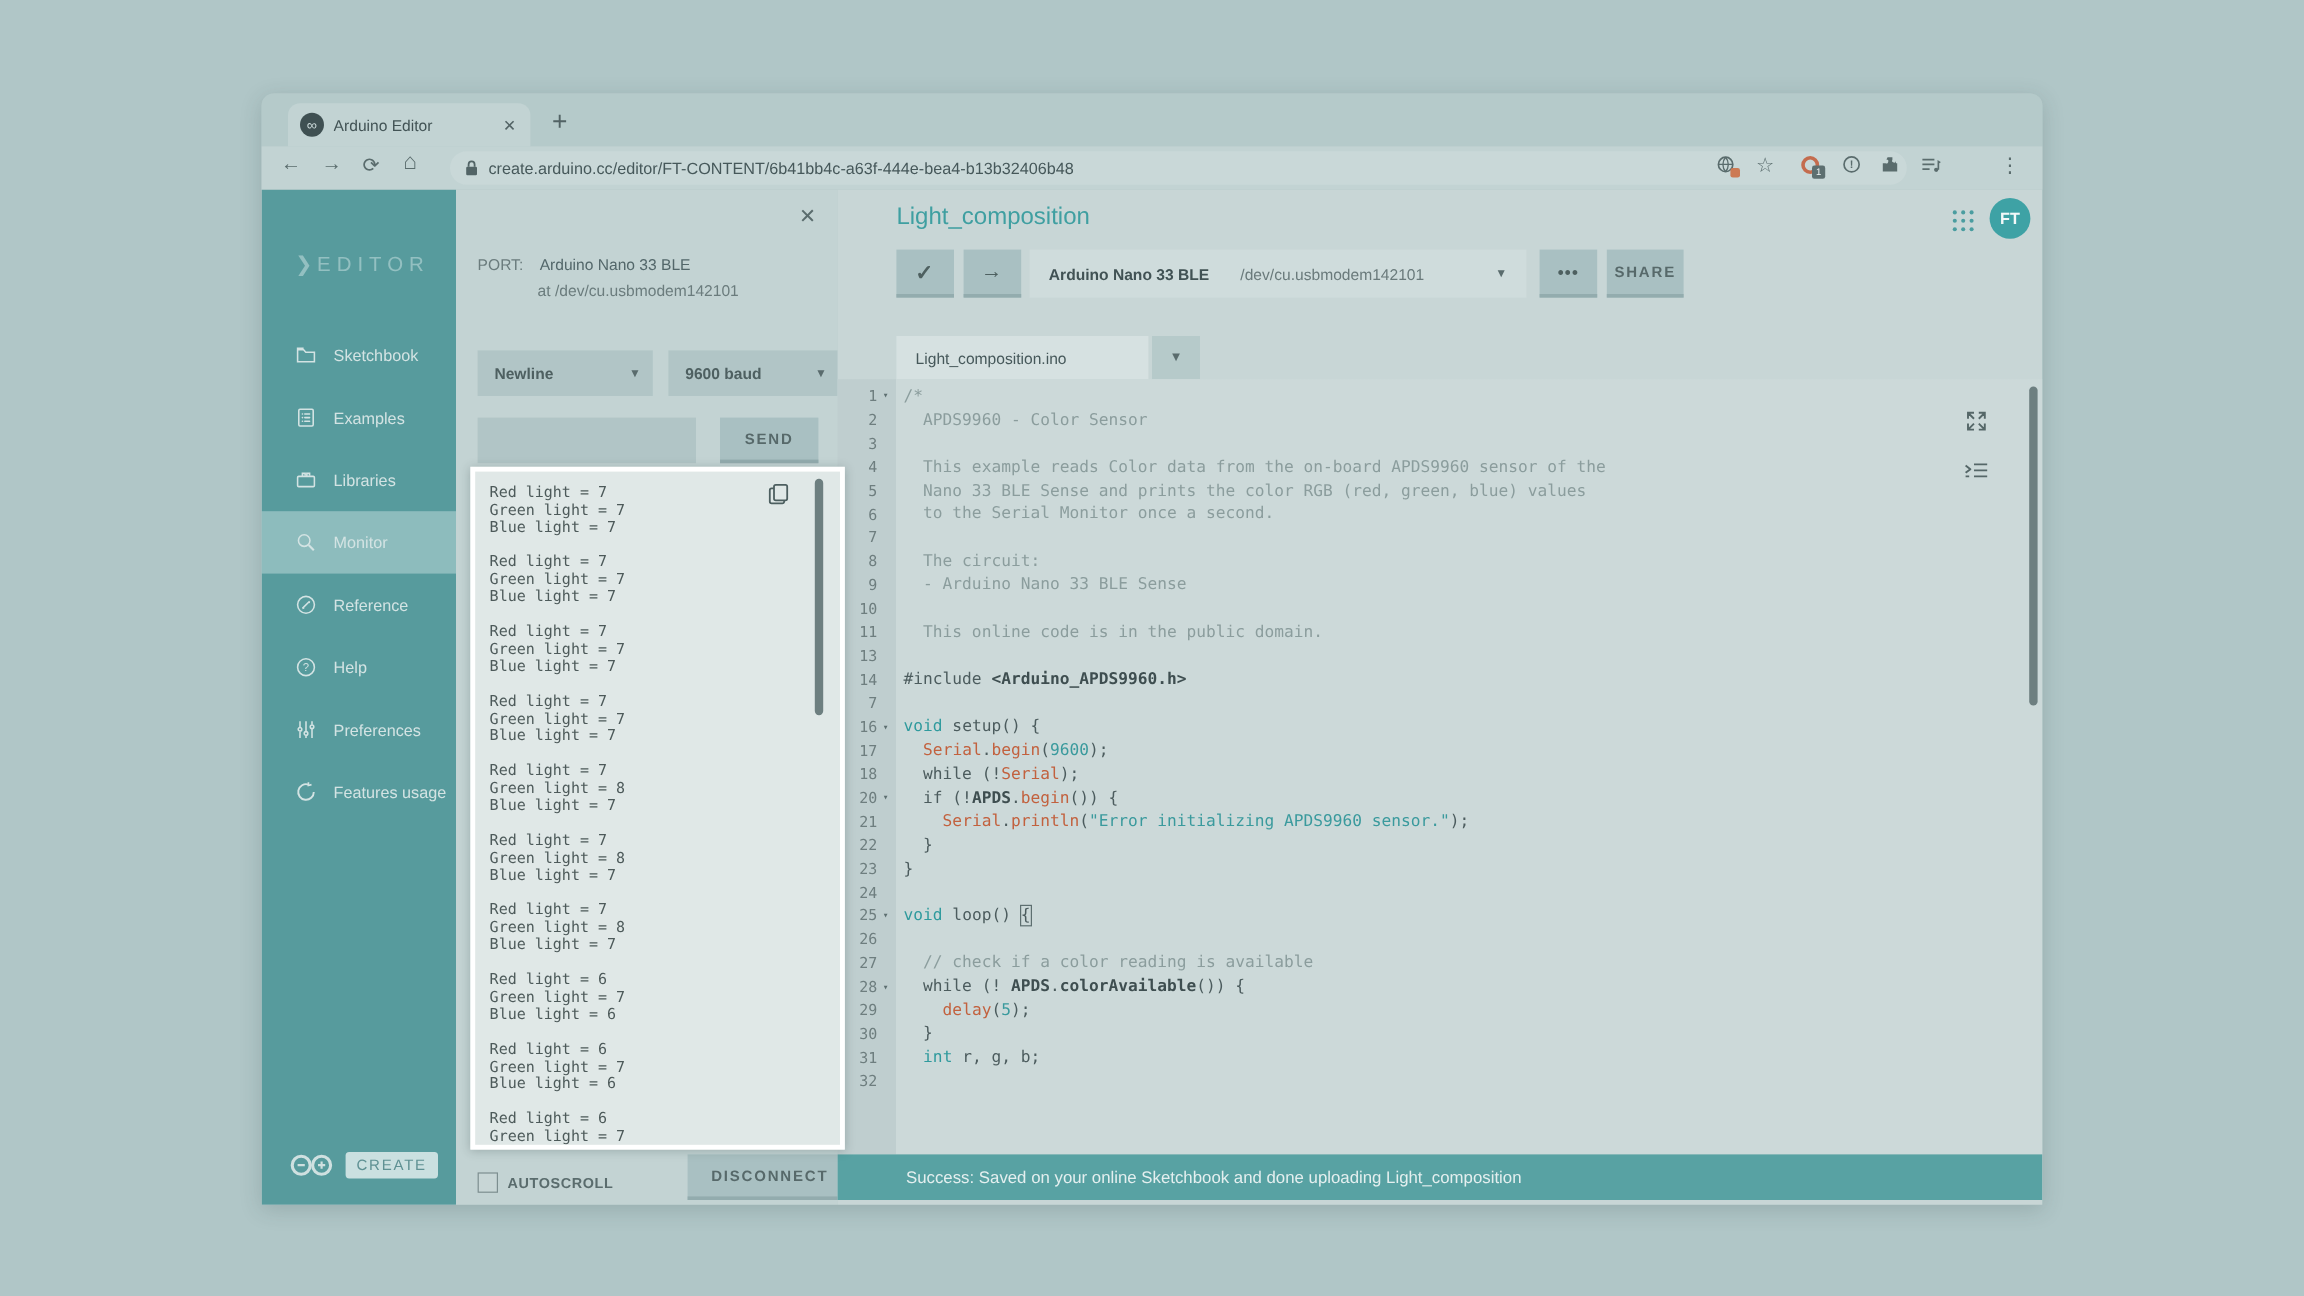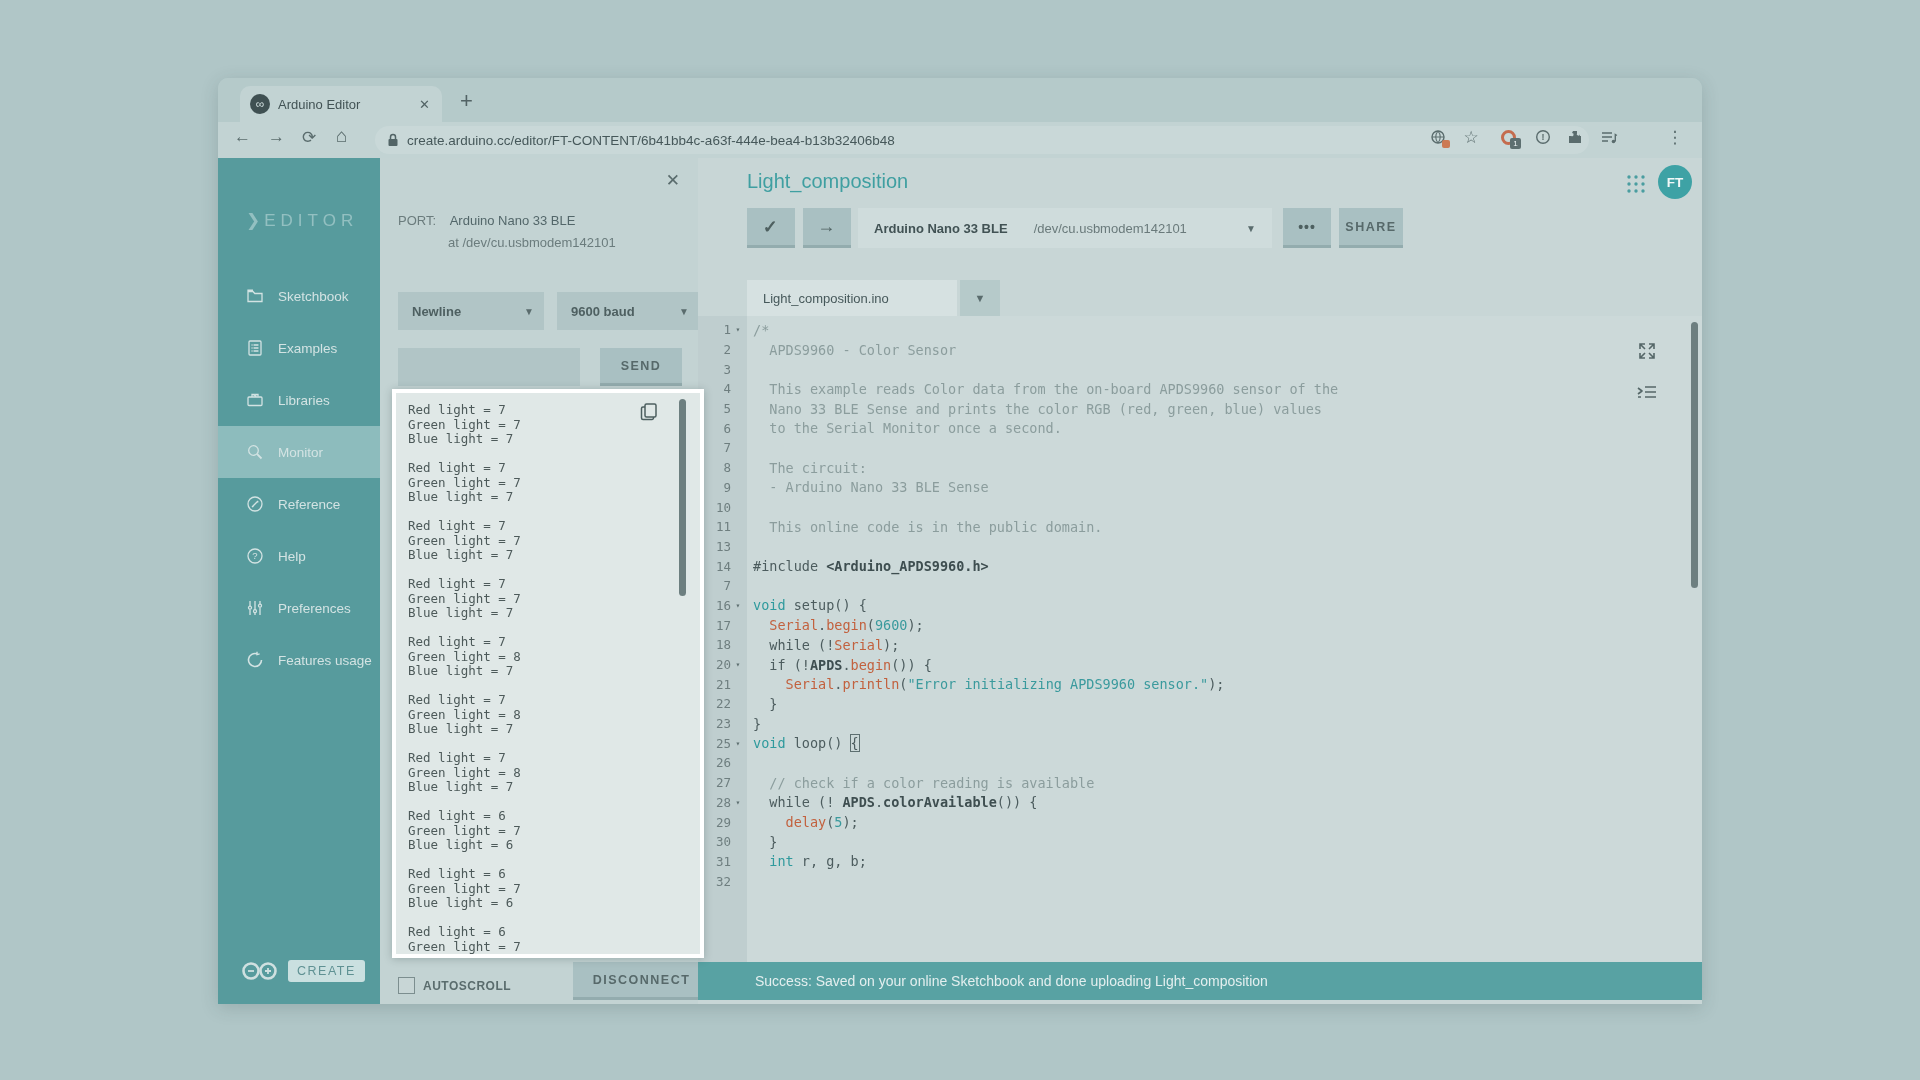--- a/index.html
+++ b/index.html
@@ -491,20 +491,27 @@
               </div>
               <div class="crow">
                 <span class="gut">
                   <span class="gnum">23</span>
                   <span class="gfold"></span>
                 </span>
                 <span class="ccode"><span class="tk-pln">}</span></span>
               </div>
               <div class="crow">
                 <span class="gut">
+                  <span class="gnum">24</span>
+                  <span class="gfold"></span>
+                </span>
+                <span class="ccode"></span>
+              </div>
+              <div class="crow">
+                <span class="gut">
                   <span class="gnum">25</span>
                   <span class="gfold">▾</span>
                 </span>
                 <span class="ccode"><span class="tk-kw">void</span><span class="tk-pln"> loop() </span><span class="tk-cur">{</span></span>
               </div>
               <div class="crow">
                 <span class="gut">
                   <span class="gnum">26</span>
                   <span class="gfold"></span>
                 </span>

